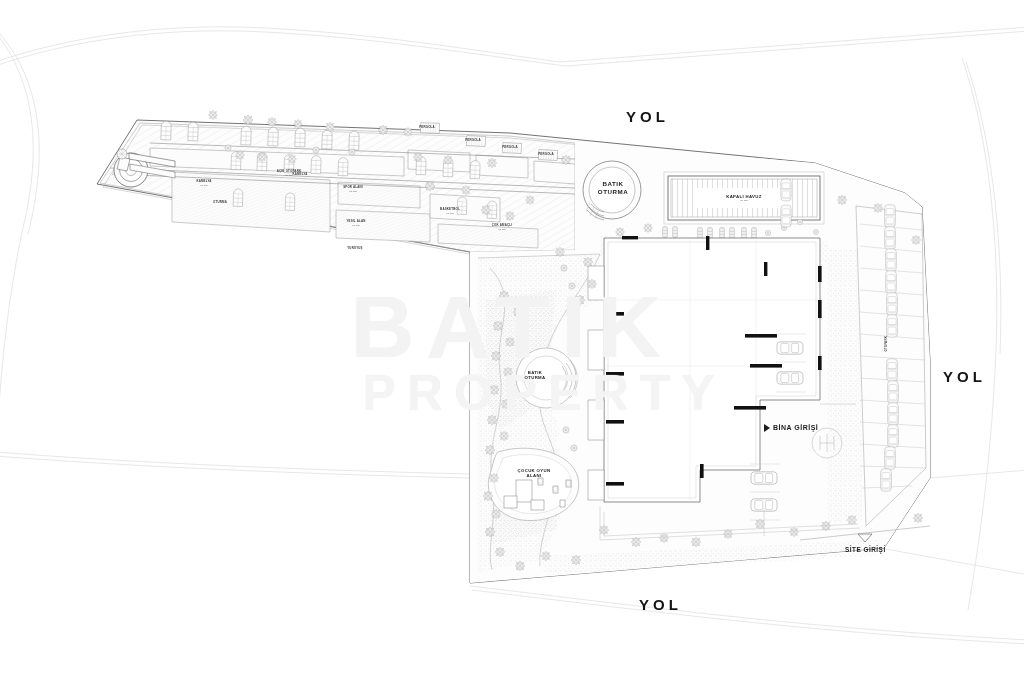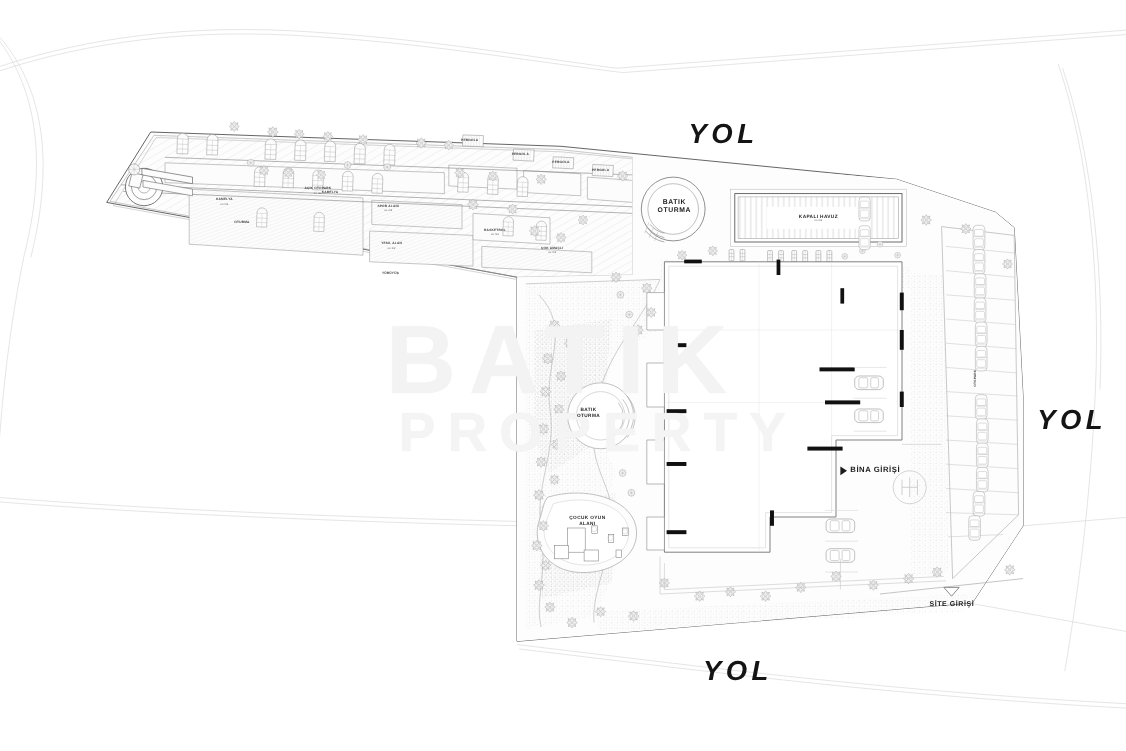--- a/index.html
+++ b/index.html
@@ -10,26 +10,25 @@
     color:#1a1a1a;
     position:relative;
   }
   #plan-root{position:absolute;inset:0;width:1024px;height:683px;}
   svg#plan-svg{position:absolute;left:0;top:0;width:1024px;height:683px;display:block;}
 
   .road-label{
     position:absolute;
     font-family:"Liberation Sans", sans-serif;
     font-weight:bold;
-    font-size:25px;
+    font-size:15px;
     letter-spacing:4px;
     color:#141414;
     white-space:nowrap;
     user-select:none;
-    font-style:italic;
   }
   .plan-label{
     position:absolute;
     font-family:"Liberation Sans", sans-serif;
     color:#1c1c1c;
     white-space:nowrap;
     text-align:center;
     user-select:none;
     line-height:1.25;
   }

